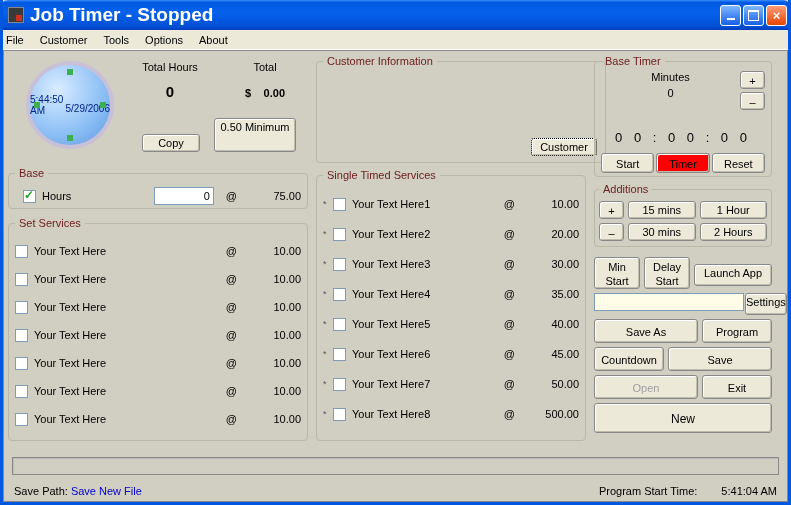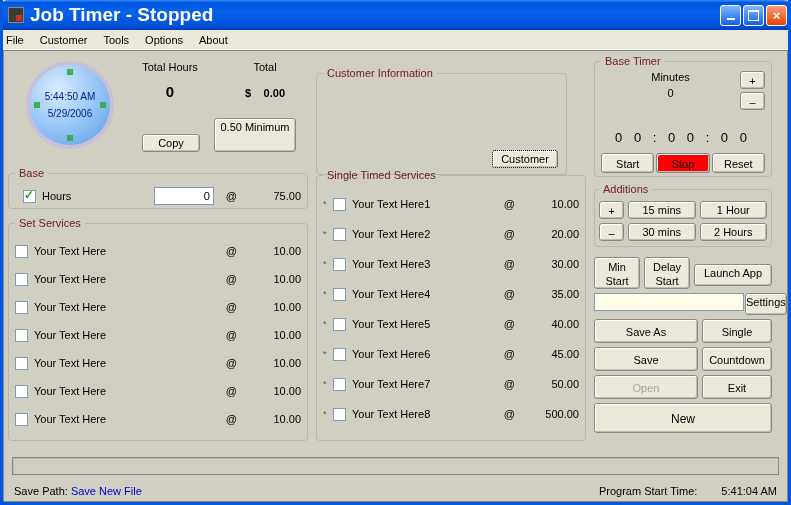--- a/index.html
+++ b/index.html
@@ -24,21 +24,21 @@
   
   
   .content { padding: 4px 8px 4px 8px; background: #d1cec2; position: absolute; top: 50px; left: 3px; right: 3px; bottom: 3px; border: 1px solid #888; }
   .outer-border { position: absolute; top:0; left:0; right:0; bottom:0; border: 3px solid #0058e0; border-top:none; }
   
   
   fieldset { border: 1px solid #b8b8a8; border-radius: 4px; padding: 8px 6px 6px 6px; margin: 0; position: absolute; background: transparent; }
   legend { color: #702020; padding: 0 4px; }
   
   
-  .clock { width: 88px; height: 88px; border-radius: 50%; background: radial-gradient(circle at 35% 30%, #d9ecff, #8bbef5 60%, #5a97dd); border: 4px solid #c8c0d8; position: absolute; top: 10px; left: 22px; display: flex; flex-direction: column; align-items: center; justify-content: center; }
+  .clock { width: 88px; height: 88px; border-radius: 50%; background: radial-gradient(circle at 35% 30%, #d9ecff, #8bbef5 60%, #5a97dd); border: 4px solid #c8c0d8; position: absolute; top: 10px; left: 22px; display: flex; flex-direction: row; align-items: center; justify-content: center; }
   .clock-time { color: #00248a; font-size: 10px; }
   .clock-date { color: #00248a; font-size: 10px; margin-top: 6px; }
   .dot { width: 6px; height: 6px; background: #3cb050; position: absolute; }
   .dot.n { top: 4px; left: 50%; margin-left: -3px; }
   .dot.s { bottom: 4px; left: 50%; margin-left: -3px; }
   .dot.e { right: 4px; top: 50%; margin-top: -3px; }
   .dot.w { left: 4px; top: 50%; margin-top: -3px; }
   
   
   .btn { background: #ece9d8; border: 1px solid #888; border-radius: 3px; padding: 2px 0; text-align: center; cursor: default; box-shadow: inset 1px 1px 0 #fff, inset -1px -1px 0 #c0bcae; }
@@ -118,41 +118,41 @@
           <span>0.00</span>
         </div>
       </div>
     </div>
     <div style="display:flex; gap:14px; margin-top:18px; justify-content:center;">
       <div class="btn" style="width:58px;margin-top:16px;">Copy</div>
       <div class="btn" style="width:82px;">0.50 Minimum</div>
     </div>
   </div>
 
-  <fieldset style="top:16px; left:312px; width:251px; height:108px;">
+  <fieldset style="top:4px; left:312px; width:290px; height:108px;">
     <legend>Customer Information</legend>
     <div class="btn" style="position:absolute; right:8px; bottom:6px; width:66px; border:1px dotted #000;">Customer</div>
   </fieldset>
 
   <fieldset style="top:4px; left:590px; width:178px; height:122px; padding-top:4px;">
     <legend>Base Timer</legend>
     <div style="display:flex;">
       <div style="flex:1; text-align:center;">
         <div>Minutes</div>
         <div style="margin-top:4px;">0</div>
       </div>
       <div style="display:flex; flex-direction:column; gap:3px;">
         <div class="btn btn-tiny">+</div>
         <div class="btn btn-tiny">–</div>
       </div>
     </div>
     <div class="timer-digits" style="margin-top:20px;">0 0 : 0 0 : 0 0</div>
     <div style="display:flex; gap:2px; margin-top:8px;">
       <div class="btn btn-sm" style="flex:1;">Start</div>
-      <div class="btn btn-sm btn-stop" style="flex:1;">Stop</div>
+      <div class="btn btn-sm btn-stop" style="flex:1;">Timer</div>
       <div class="btn btn-sm" style="flex:1;">Reset</div>
     </div>
   </fieldset>
 
   <fieldset style="top:116px; left:4px; width:300px; height:42px;">
     <legend>Base</legend>
     <div class="chkrow" style="height:18px;padding-left:8px;">
       <div class="chk checked"></div>
       <span>Hours</span>
       <input class="input" style="width: 60px; margin-left: auto; margin-right: 12px;" value="0">
@@ -292,25 +292,25 @@
       <div class="btn" style="width:46px; height:32px; white-space:pre; line-height:14px; padding-top:2px;">Delay
 Start</div>
       <div class="btn" style="flex:1; height:22px; margin-top:7px;">Launch App</div>
     </div>
     <div style="display:flex; gap:1px; margin-bottom:4px;">
       <input class="input" style="flex: 1 1 0%; background: rgb(255, 253, 232);">
       <div class="btn" style="width:70px; height:22px;">Settings</div>
     </div>
     <div style="display:flex; gap:4px; margin-bottom:4px;">
       <div class="btn" style="flex:1; height:24px; line-height:20px;">Save As</div>
-      <div class="btn" style="width:70px; height:24px; line-height:20px;">Single</div>
-    </div>
-    <div style="display:flex; gap:4px; margin-bottom:4px;">
+      <div class="btn" style="width:70px; height:24px; line-height:20px;">Program</div>
+    </div>
+    <div style="display:flex; gap:4px; margin-bottom:4px;">
+      <div class="btn" style="width:70px; height:24px; line-height:20px;">Countdown</div>
       <div class="btn" style="flex:1; height:24px; line-height:20px;">Save</div>
-      <div class="btn" style="width:70px; height:24px; line-height:20px;">Countdown</div>
     </div>
     <div style="display:flex; gap:4px; margin-bottom:4px;">
       <div class="btn disabled" style="flex:1; height:24px; line-height:20px;">Open</div>
       <div class="btn" style="width:70px; height:24px; line-height:20px;">Exit</div>
     </div>
     <div class="btn" style="width:100%; height:30px; line-height:26px; font-size:12px;">New</div>
   </div>
 
   <div class="statusbar"></div>
 

